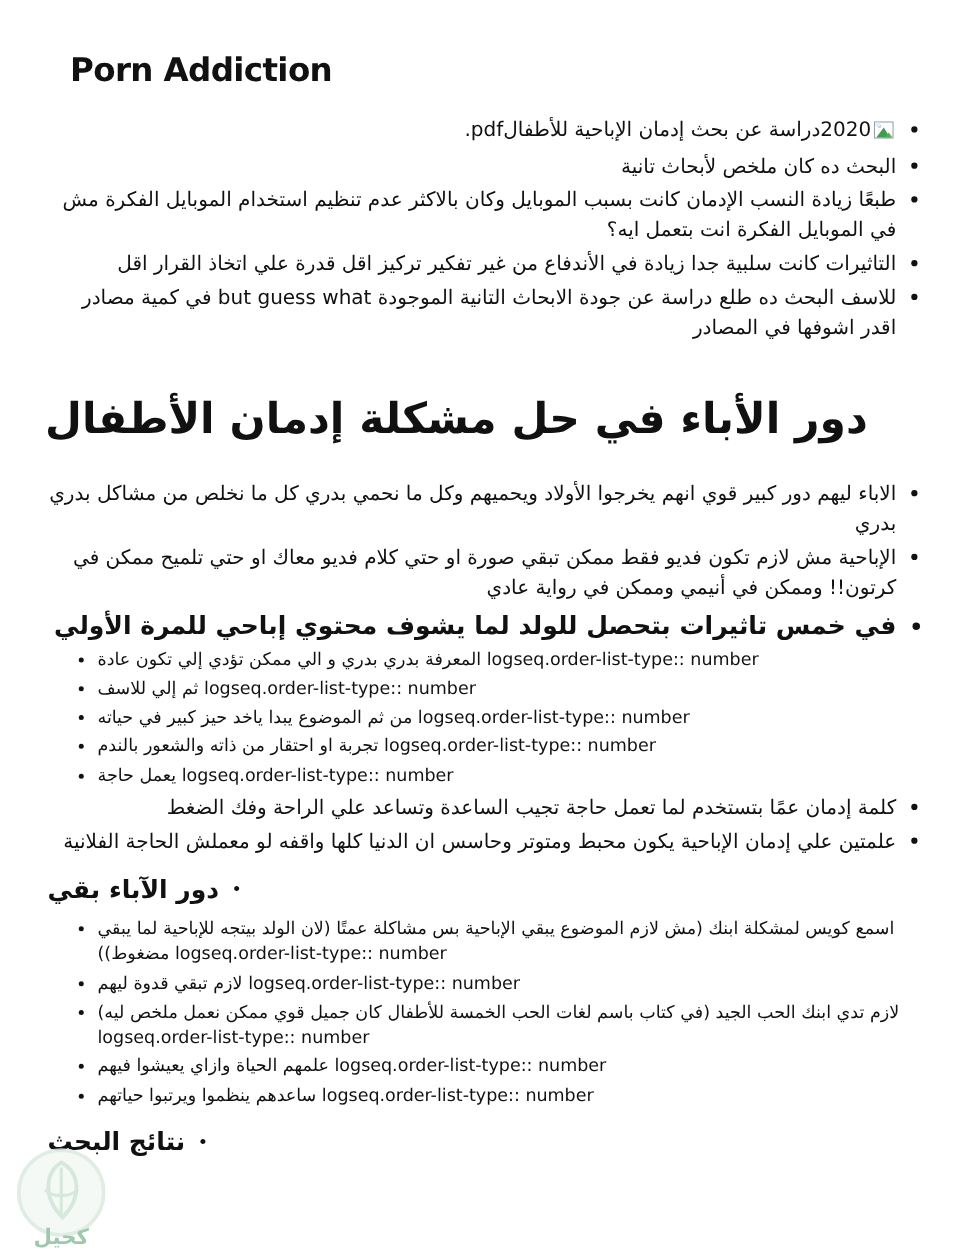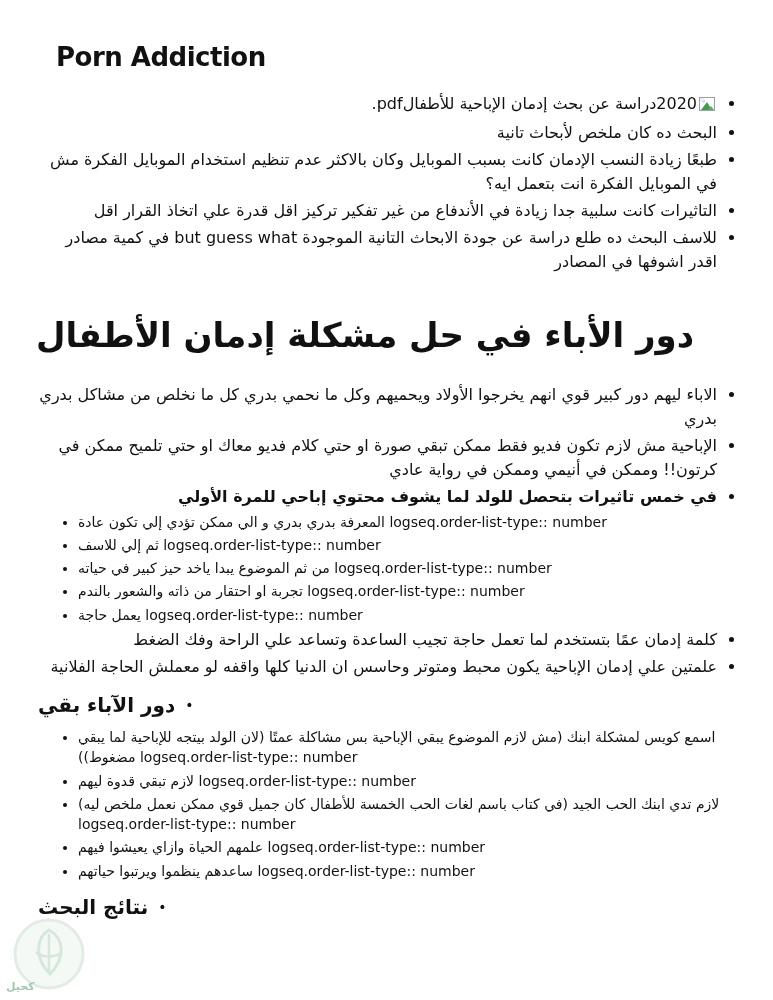--- a/index.html
+++ b/index.html
@@ -8,21 +8,21 @@
   .page{padding:42px 34px 0 36px;}
 
   .doc-title{font-size:26px;font-weight:700;letter-spacing:-.5px;margin:0 0 0 20px;}
 
   .h2-ar{direction:rtl;text-align:right;font-size:30px;font-weight:700;
          margin:34px 0 0 0;line-height:1.3;}
 
   ul{margin:0;list-style:disc;}
   ul.rtl-list{direction:rtl;text-align:right;padding:0 22px 0 0;}
   ul.rtl-list>li{font-size:16px;line-height:1.5;margin:3px 0;}
-  ul.rtl-list>li.bold{font-weight:700;font-size:16px;}
+  ul.rtl-list>li.bold{font-weight:700;font-size:20px;}
 
   ul.ltr-sub{direction:ltr;text-align:left;padding:0 0 0 42px;margin:2px 0;}
   ul.ltr-sub>li{font-size:14px;line-height:1.45;margin:3px 0;}
 
   .intro{margin-top:20px;}
 
   .h1-ar{direction:rtl;text-align:left;font-size:34px;font-weight:700;
          margin:40px 0 26px 0;line-height:1.25;}
 
   .prop{color:#111;}
@@ -30,21 +30,21 @@
   .pdf-name{unicode-bidi:isolate;}
 
   .img-icon{display:inline-block;vertical-align:-2px;margin:0 2px;}
 
   .hitem{direction:ltr;text-align:left;font-size:20px;font-weight:700;
          margin:14px 0 10px 2px;}
   .hitem .bullet-after{font-size:14px;vertical-align:2px;margin-left:10px;font-weight:400;}
 
   .watermark{position:absolute;left:6px;top:918px;width:86px;height:82px;
              opacity:.85;pointer-events:none;}
-  .watermark .wm-label{font-size:11px;font-weight:700;text-align:left;
+  .watermark .wm-label{font-size:17px;font-weight:700;text-align:center;
                        margin-top:-14px;}
 </style>
 </head>
 <body>
 
 <div class="page">
 
   <h3 class="doc-title">Porn Addiction</h3>
 
 

